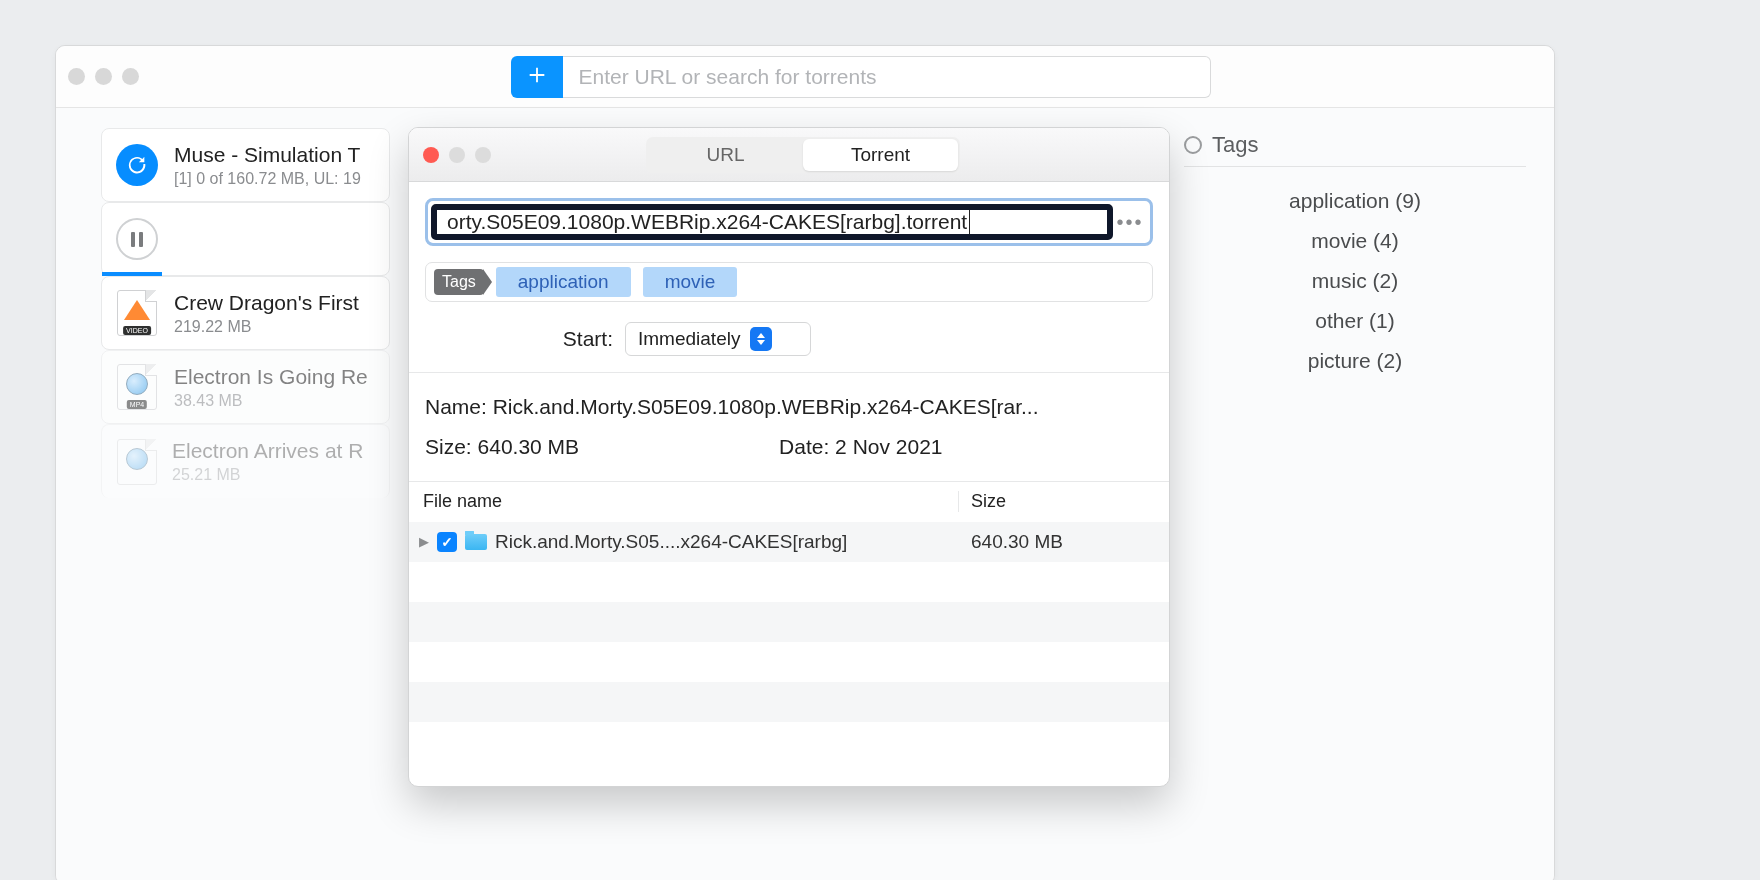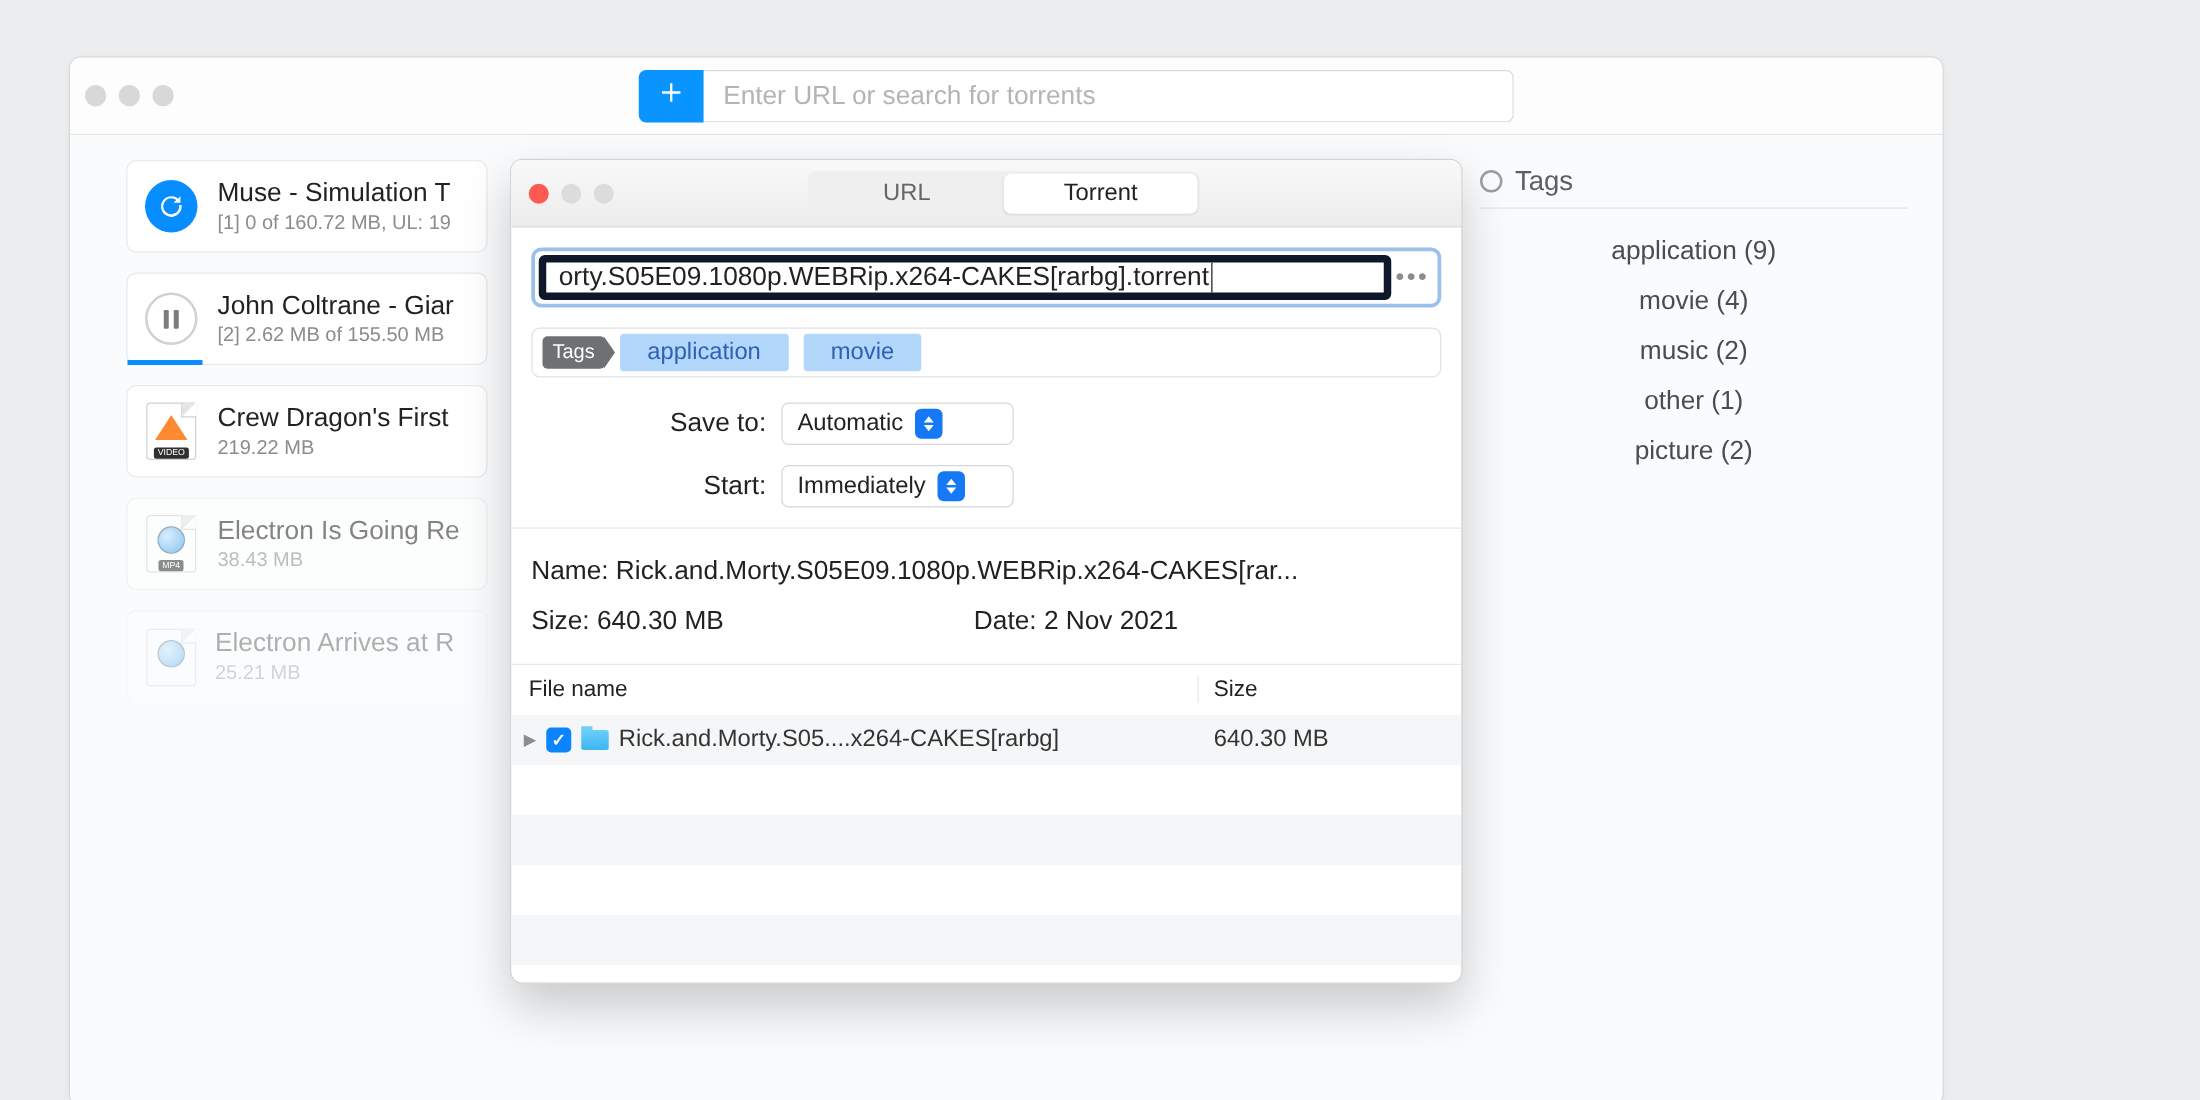--- a/index.html
+++ b/index.html
@@ -73,21 +73,21 @@
 
   .left-col {
     width: 346px;
     padding: 20px 12px 0 45px;
   }
 
   .dl-item {
     background: #fff;
     border: 1px solid #e8e9ea;
     border-radius: 8px;
-    margin-bottom: 16px;
+    margin-bottom: 0;
     padding: 10px 14px;
     display: flex;
     align-items: center;
     gap: 16px;
     min-height: 74px;
   }
   .dl-item .icon-wrap {
     width: 42px; height: 42px;
     display: flex; align-items: center; justify-content: center;
   }
@@ -312,24 +312,20 @@
         </div>
       </div>
 
       <div class="dl-item active-item">
         <div class="icon-wrap">
             <div class="pause-circ">
           <div class="bar"></div>
               <div class="bar"></div>
         </div>
           </div>
-        <div class="dl-text">
-          <div class="dl-title">John Coltrane - Giar</div>
-          <div class="dl-sub">[2] 2.62 MB of 155.50 MB</div>
-        </div>
       </div>
 
       <div class="dl-item">
         <div class="icon-wrap">
             <div class="file-thumb">
           <div class="page"></div>
               <div class="fold"></div>
               <div class="tri"></div>
               <div class="badge">VIDEO</div>
         </div>
@@ -410,27 +406,20 @@
     </div>
 
     <div class="tags-bar">
       <span class="tags-label">Tags</span>
       <span class="tag-chip">application</span>
       <span class="tag-chip">movie</span>
     </div>
 
     <div class="form-rows">
       <div class="form-row">
-        <div class="lbl">Save to:</div>
-        <div class="select">
-          <span>Automatic</span>
-          <span class="sel-arrows"></span>
-        </div>
-      </div>
-      <div class="form-row">
         <div class="lbl">Start:</div>
         <div class="select">
           <span>Immediately</span>
           <span class="sel-arrows"></span>
         </div>
       </div>
     </div>
 
     <div class="divider"></div>
 

